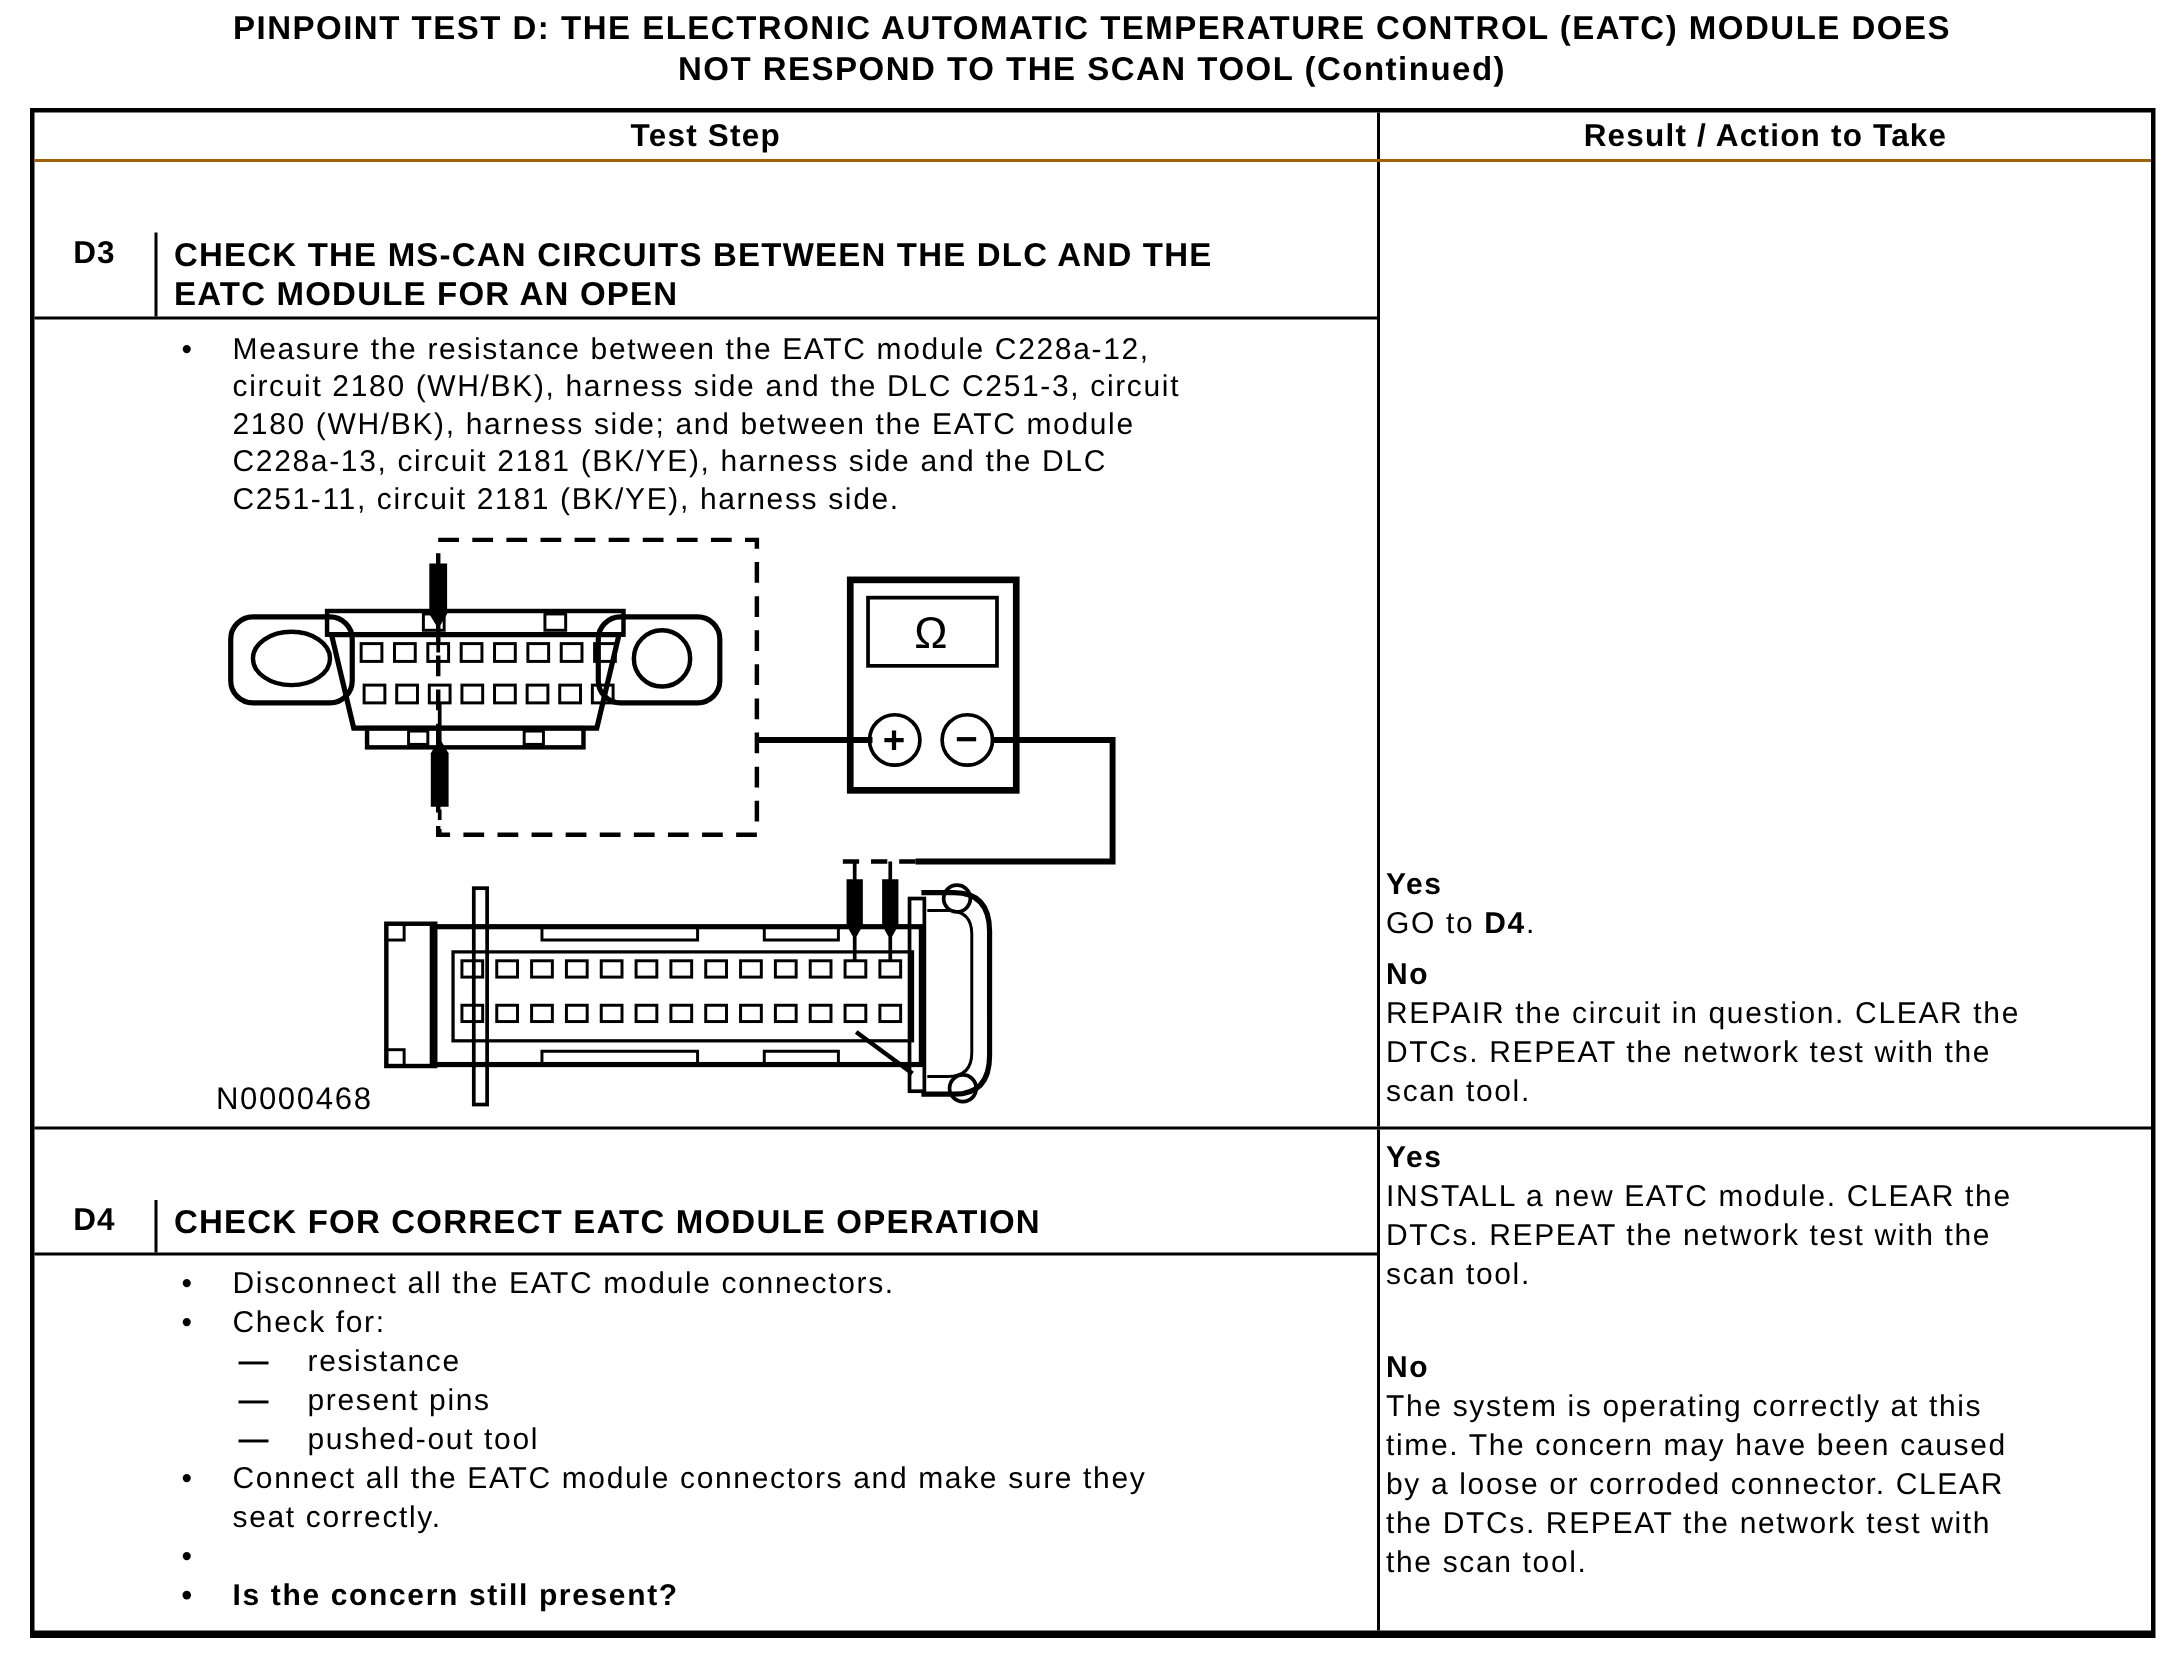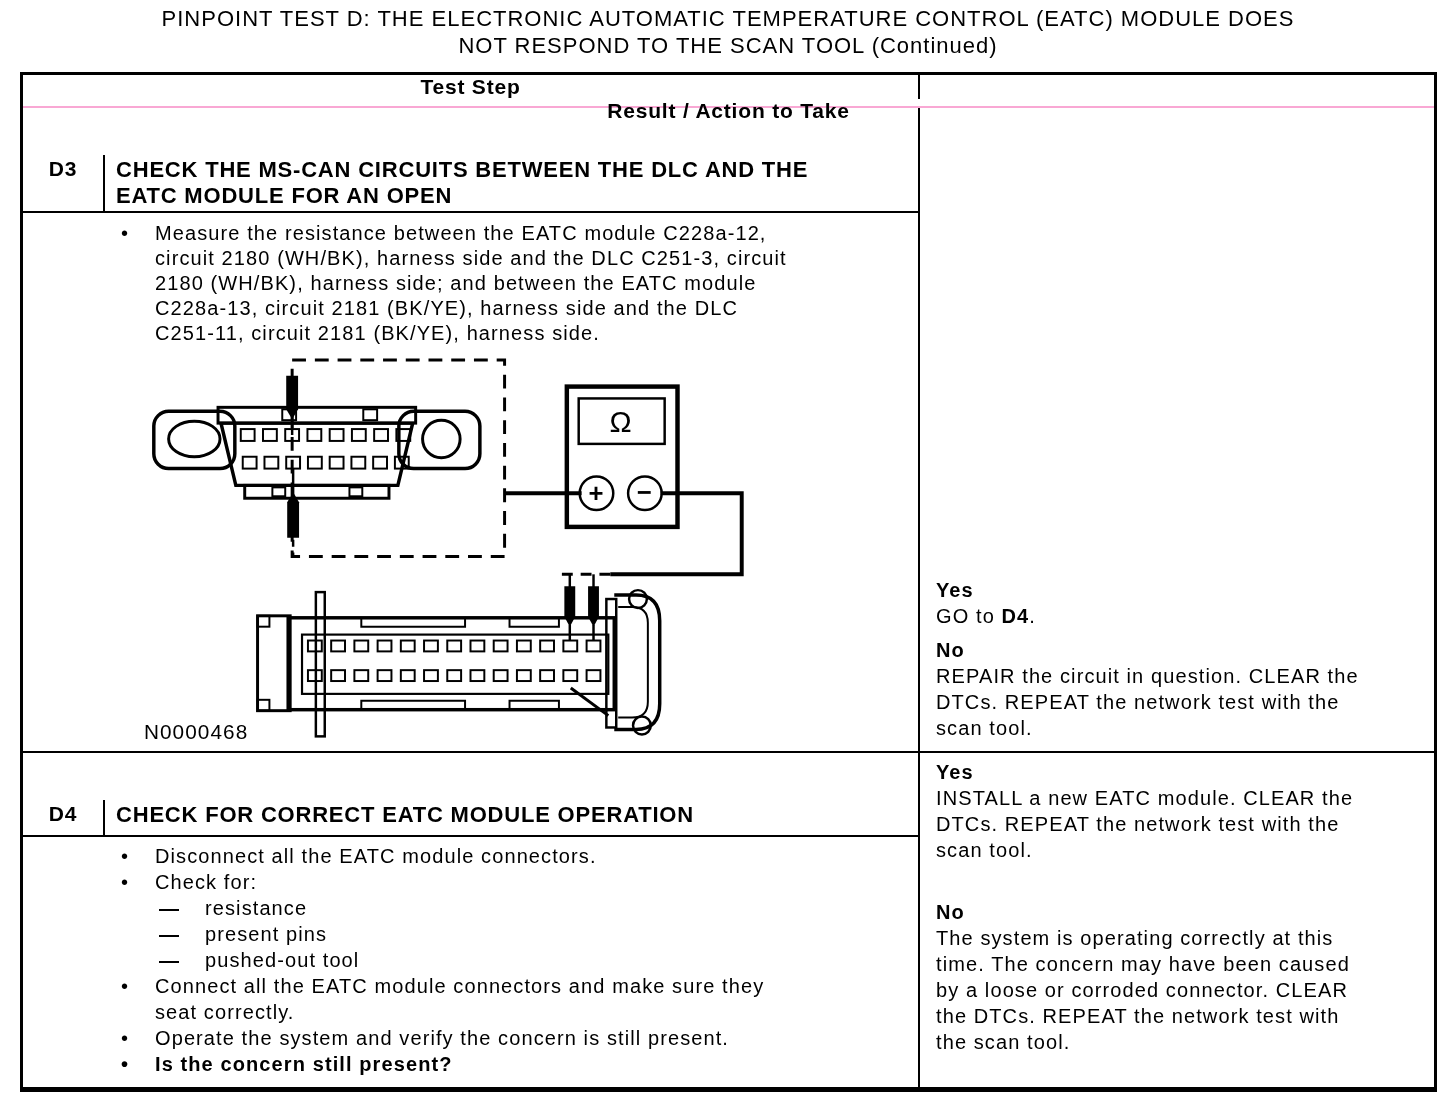--- a/index.html
+++ b/index.html
@@ -4,42 +4,42 @@
 <style>
   * { margin:0; padding:0; box-sizing:border-box; }
   html,body { background:#fff; }
   .page {
     position:relative; width:1456px; height:1108px; background:#ffffff;
     font-family:"Liberation Sans", sans-serif; color:#000;
   }
   .pre { white-space:pre-line; }
   .page-title {
     position:absolute; top:5px; left:0; width:100%;
-    text-align:center; font-weight:normal; font-size:22px; line-height:27px;
+    text-align:center; font-weight:bold; font-size:22px; line-height:27px;
     letter-spacing:1px; white-space:pre-line;
   }
   .pp-table {
     position:absolute; left:20px; top:72px; width:1417px; height:1020px;
     border:3px solid #000; border-bottom-width:5px;
     display:flex; flex-direction:column;
   }
-  .header-row { display:flex; height:33px; border-bottom:2px solid #f9a8d4;flex-direction:column; }
+  .header-row { display:flex; height:33px; border-bottom:2px solid #a16207; }
   .hdr-cell {
     display:flex; align-items:center; justify-content:center;
     font-weight:bold; font-size:21px; letter-spacing:0.8px;
   }
   .hdr-test { width:897px; border-right:2px solid #000; }
   .hdr-result { flex:1; }
 
   .step { display:flex; }
   .step + .step { border-top:2px solid #000; }
   .step-d3 { height:643px; }
   .step-d4 { flex:1; }
   .step-left { width:897px; border-right:2px solid #000; display:flex; flex-direction:column; }
-  .step-right { flex:1; padding:0 10px 0 16px; font-size:20px; line-height:26px; letter-spacing:1.1px; }
+  .step-right { flex:1; padding:0 10px 0 4px; font-size:20px; line-height:26px; letter-spacing:1.1px; }
 
   .title-row { display:flex; border-bottom:2px solid #000;margin-top:47px; }
   .title-row-d3 { height:58px; }
   .title-row-d4 { height:37px; }
   .id-cell {
     width:82px; border-right:2px solid #000; text-align:center;
     font-weight:bold; font-size:21px; padding-top:2px; letter-spacing:0.8px;
   }
   .title-cell {
     flex:1; padding:2px 8px 0 11px; font-weight:bold; font-size:22px;
@@ -284,21 +284,20 @@
             </div>
 
             <div class="li bullet">
               <span class="marker">•</span>
               <span class="pre">Connect all the EATC module connectors and make sure they
 seat correctly.</span>
             </div>
 
             <div class="li bullet">
               <span class="marker">•</span>
-              <span class="pre">Operate the system and verify the concern is still present.</span>
             </div>
 
             <div class="li bullet bold">
               <span class="marker">•</span>
               <span class="pre">Is the concern still present?</span>
             </div>
           </div>
       </div>
 
       <div class="step-right d4-result">

